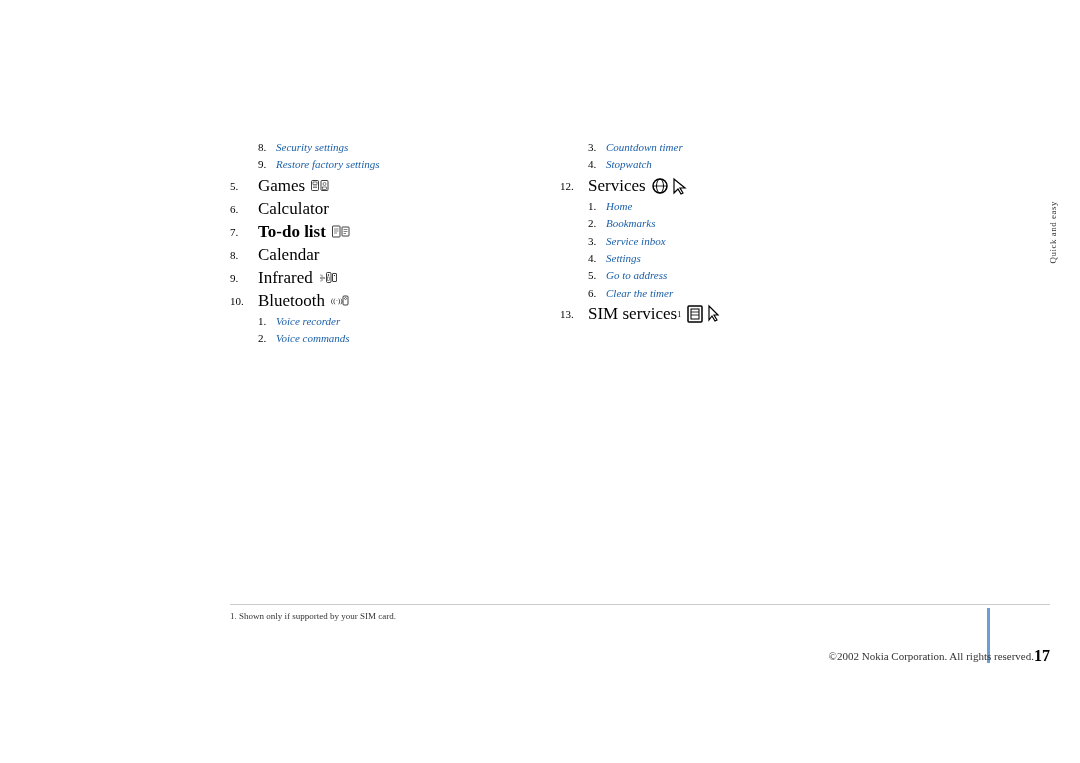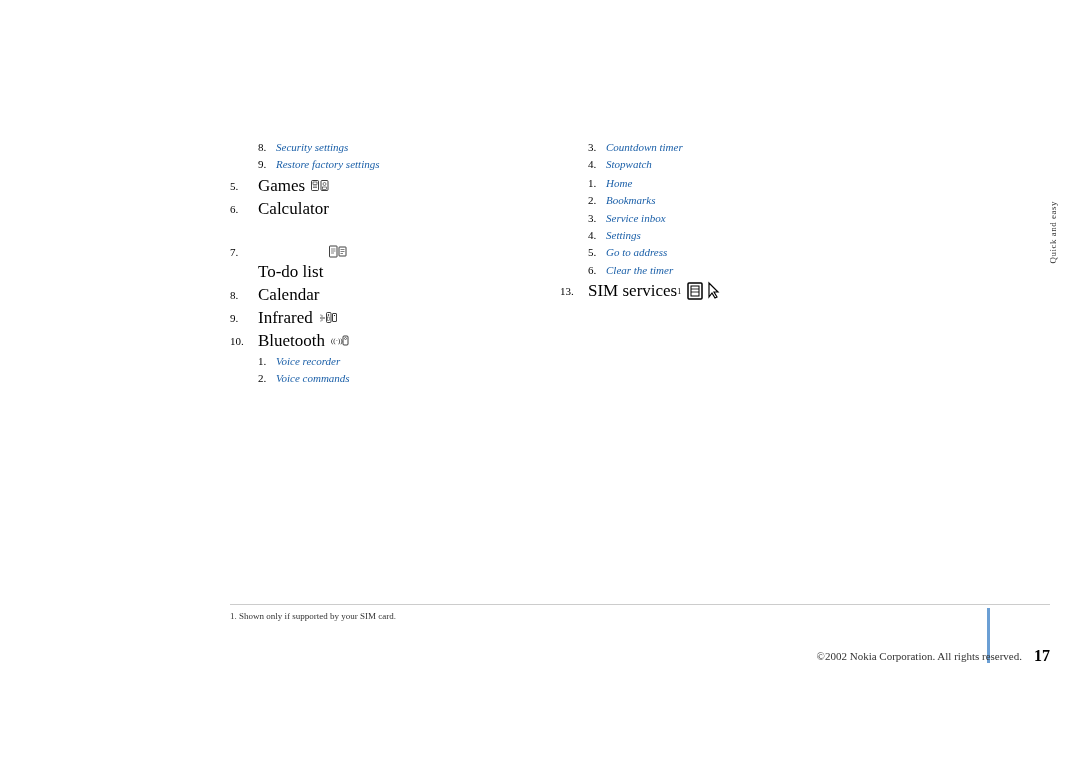--- a/index.html
+++ b/index.html
@@ -131,21 +131,21 @@
     .footnote {
       font-size: 9px;
       color: #333;
       margin-bottom: 26px;
     }
 
     .copyright-row {
       display: flex;
       align-items: center;
       justify-content: flex-end;
-      gap: 12px;
+      gap: 0;
       margin-top: 12px;
     }
 
     .copyright-text {
       font-size: 11px;
       color: #333;
     }
 
     .page-num {
       font-size: 16px;
@@ -153,21 +153,21 @@
       color: #000;
     }
 
     
     .icon-svg {
       width: 18px;
       height: 14px;
       display: inline-block;
     }
 
-    .bold { font-weight: normal; margin-top: 40px; }
+    .bold { font-weight: bold; }
   </style>
 </head>
 <body>
 <div class="page">
 
   <div class="side-tab">
     <div class="side-tab-text">Quick and easy</div>
   </div>
 
   <div class="content-area">
@@ -285,20 +285,34 @@
           <div class="sub-item">
             <span class="sub-num">3.</span>
             <a class="menu-link">Countdown timer</a>
           </div>
           <div class="sub-item">
             <span class="sub-num">4.</span>
             <a class="menu-link">Stopwatch</a>
           </div>
         </div>
 
+        <div class="menu-row">
+          <span class="menu-num">12.</span>
+          <span class="menu-label">Services</span>
+          <span class="icon-inline">
+            <svg width="42" height="20" viewBox="0 0 42 20" xmlns="http://www.w3.org/2000/svg">
+
+              <circle cx="8" cy="10" r="7" fill="none" stroke="#000" stroke-width="1.5"></circle>
+              <ellipse cx="8" cy="10" rx="3.5" ry="7" fill="none" stroke="#000" stroke-width="1"></ellipse>
+              <line x1="1" y1="10" x2="15" y2="10" stroke="#000" stroke-width="0.8"></line>
+
+              <polygon points="22,3 22,17 26,13 29,18 31,17 28,12 33,12" fill="none" stroke="#000" stroke-width="1.2"></polygon>
+            </svg>
+          </span>
+        </div>
 
         <div class="sub-items">
           <div class="sub-item">
             <span class="sub-num">1.</span>
             <a class="menu-link">Home</a>
           </div>
           <div class="sub-item">
             <span class="sub-num">2.</span>
             <a class="menu-link">Bookmarks</a>
           </div>

